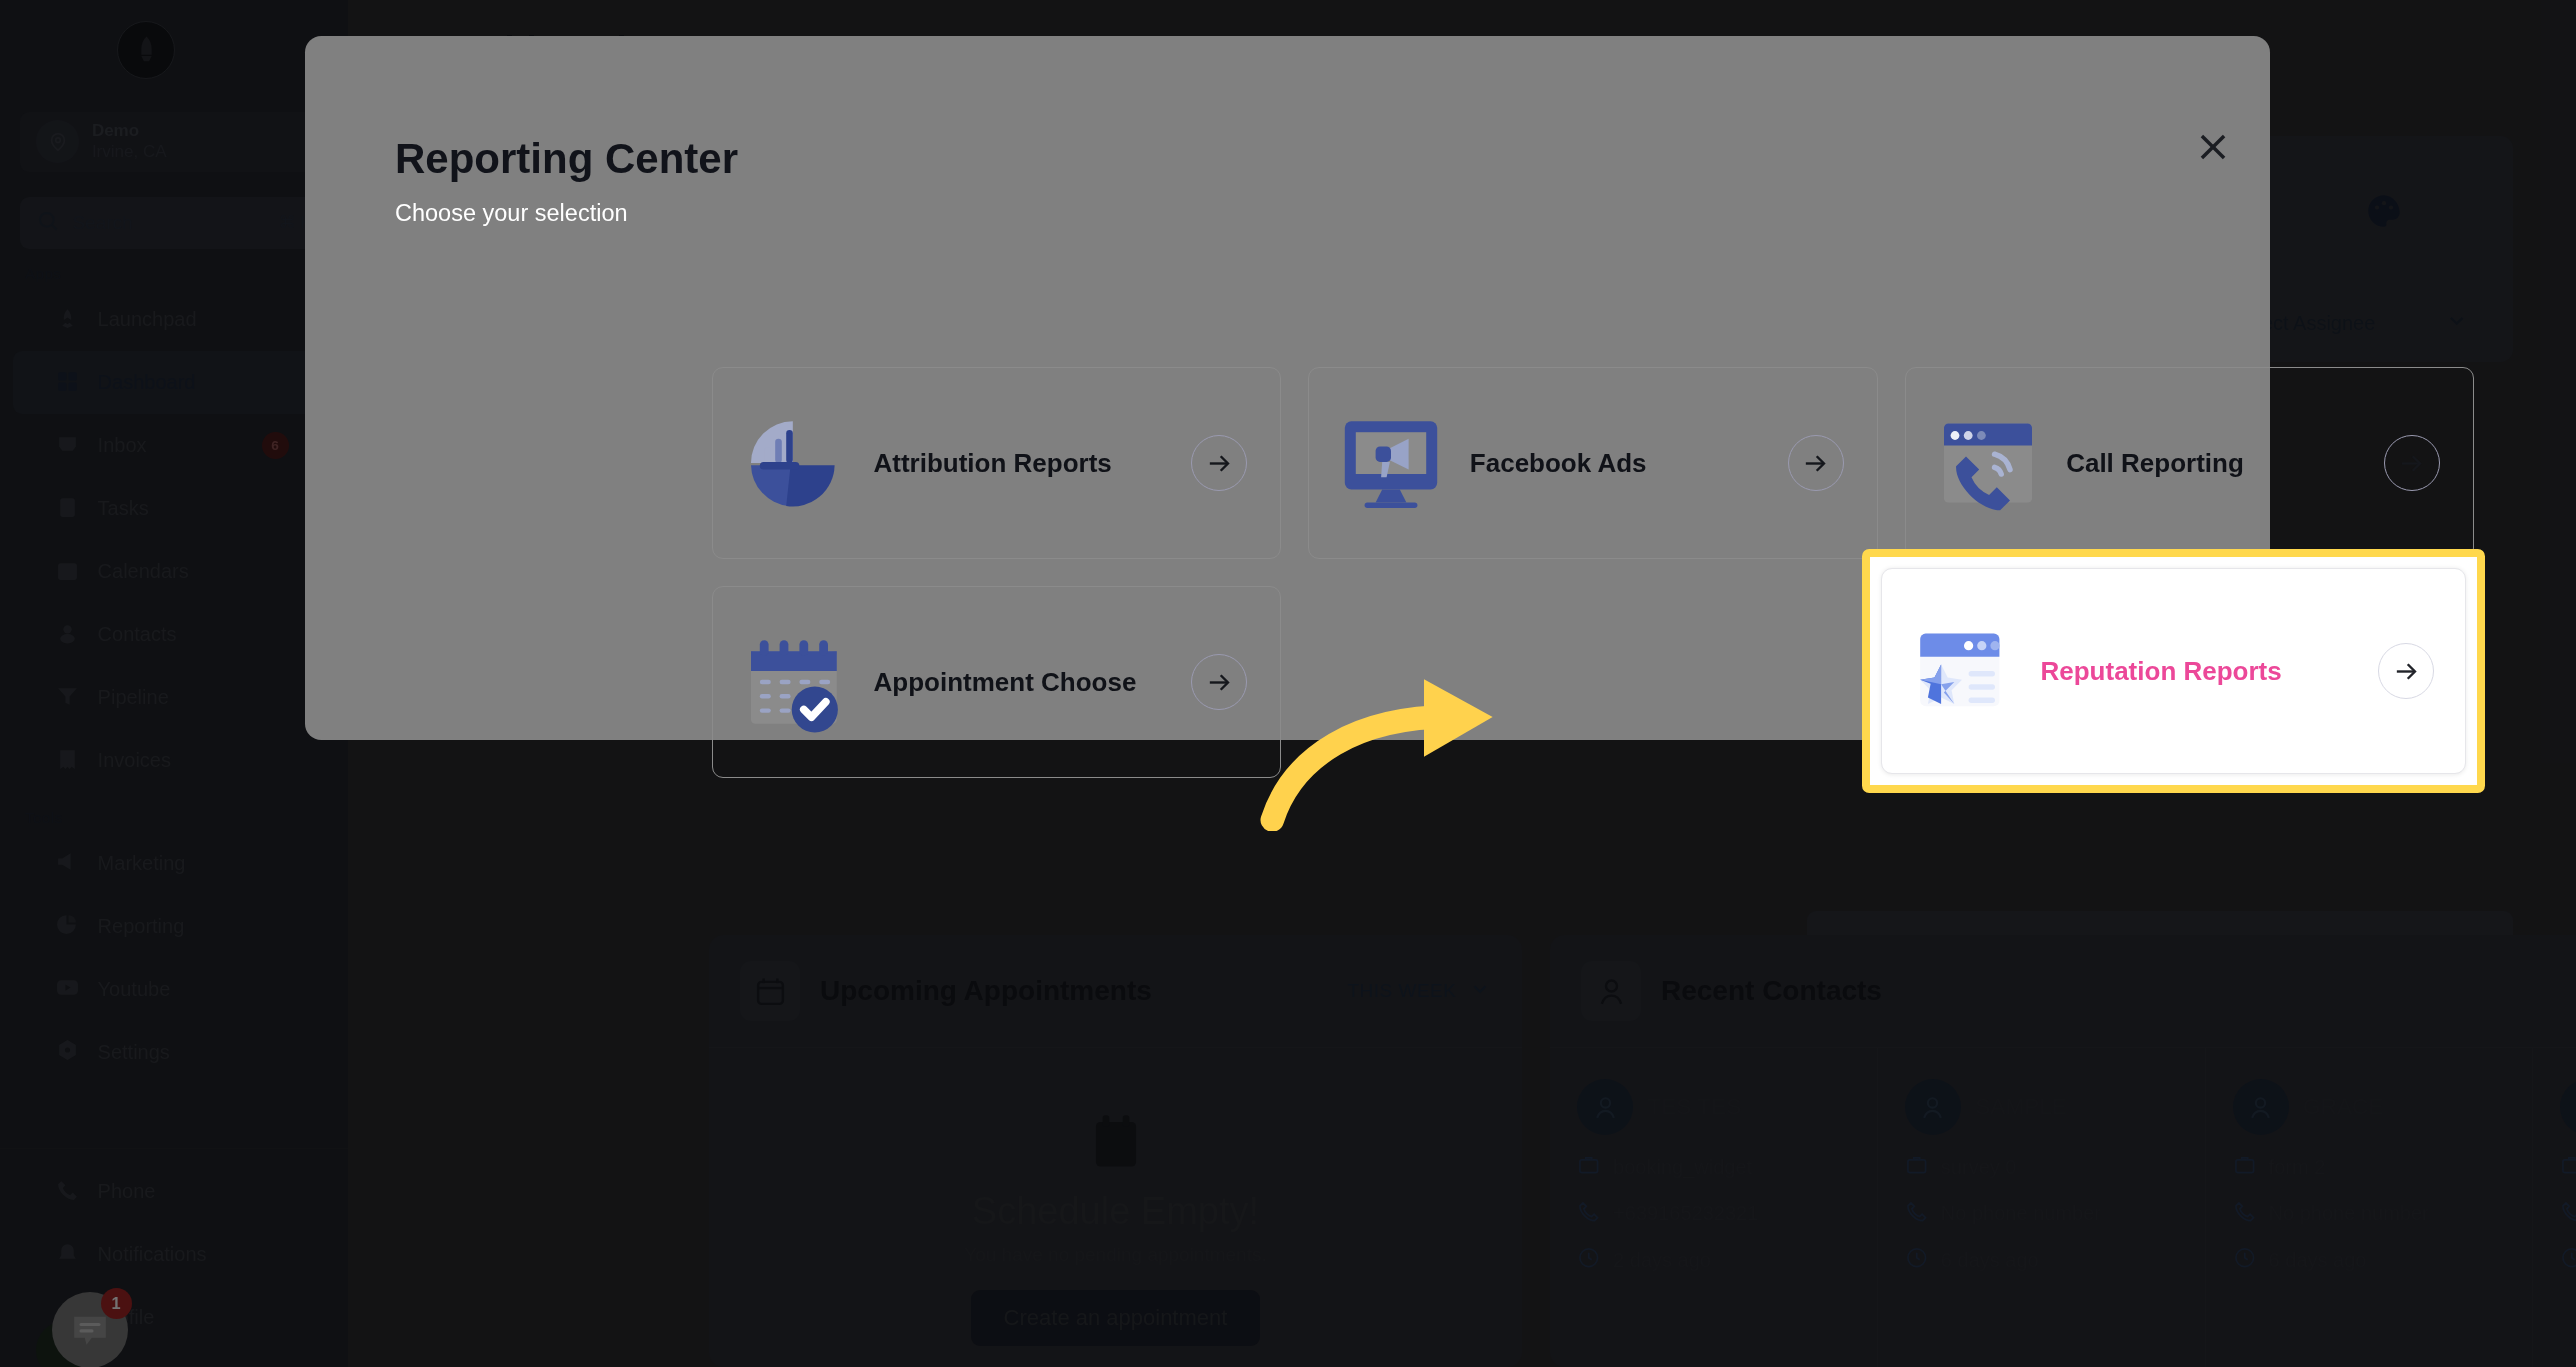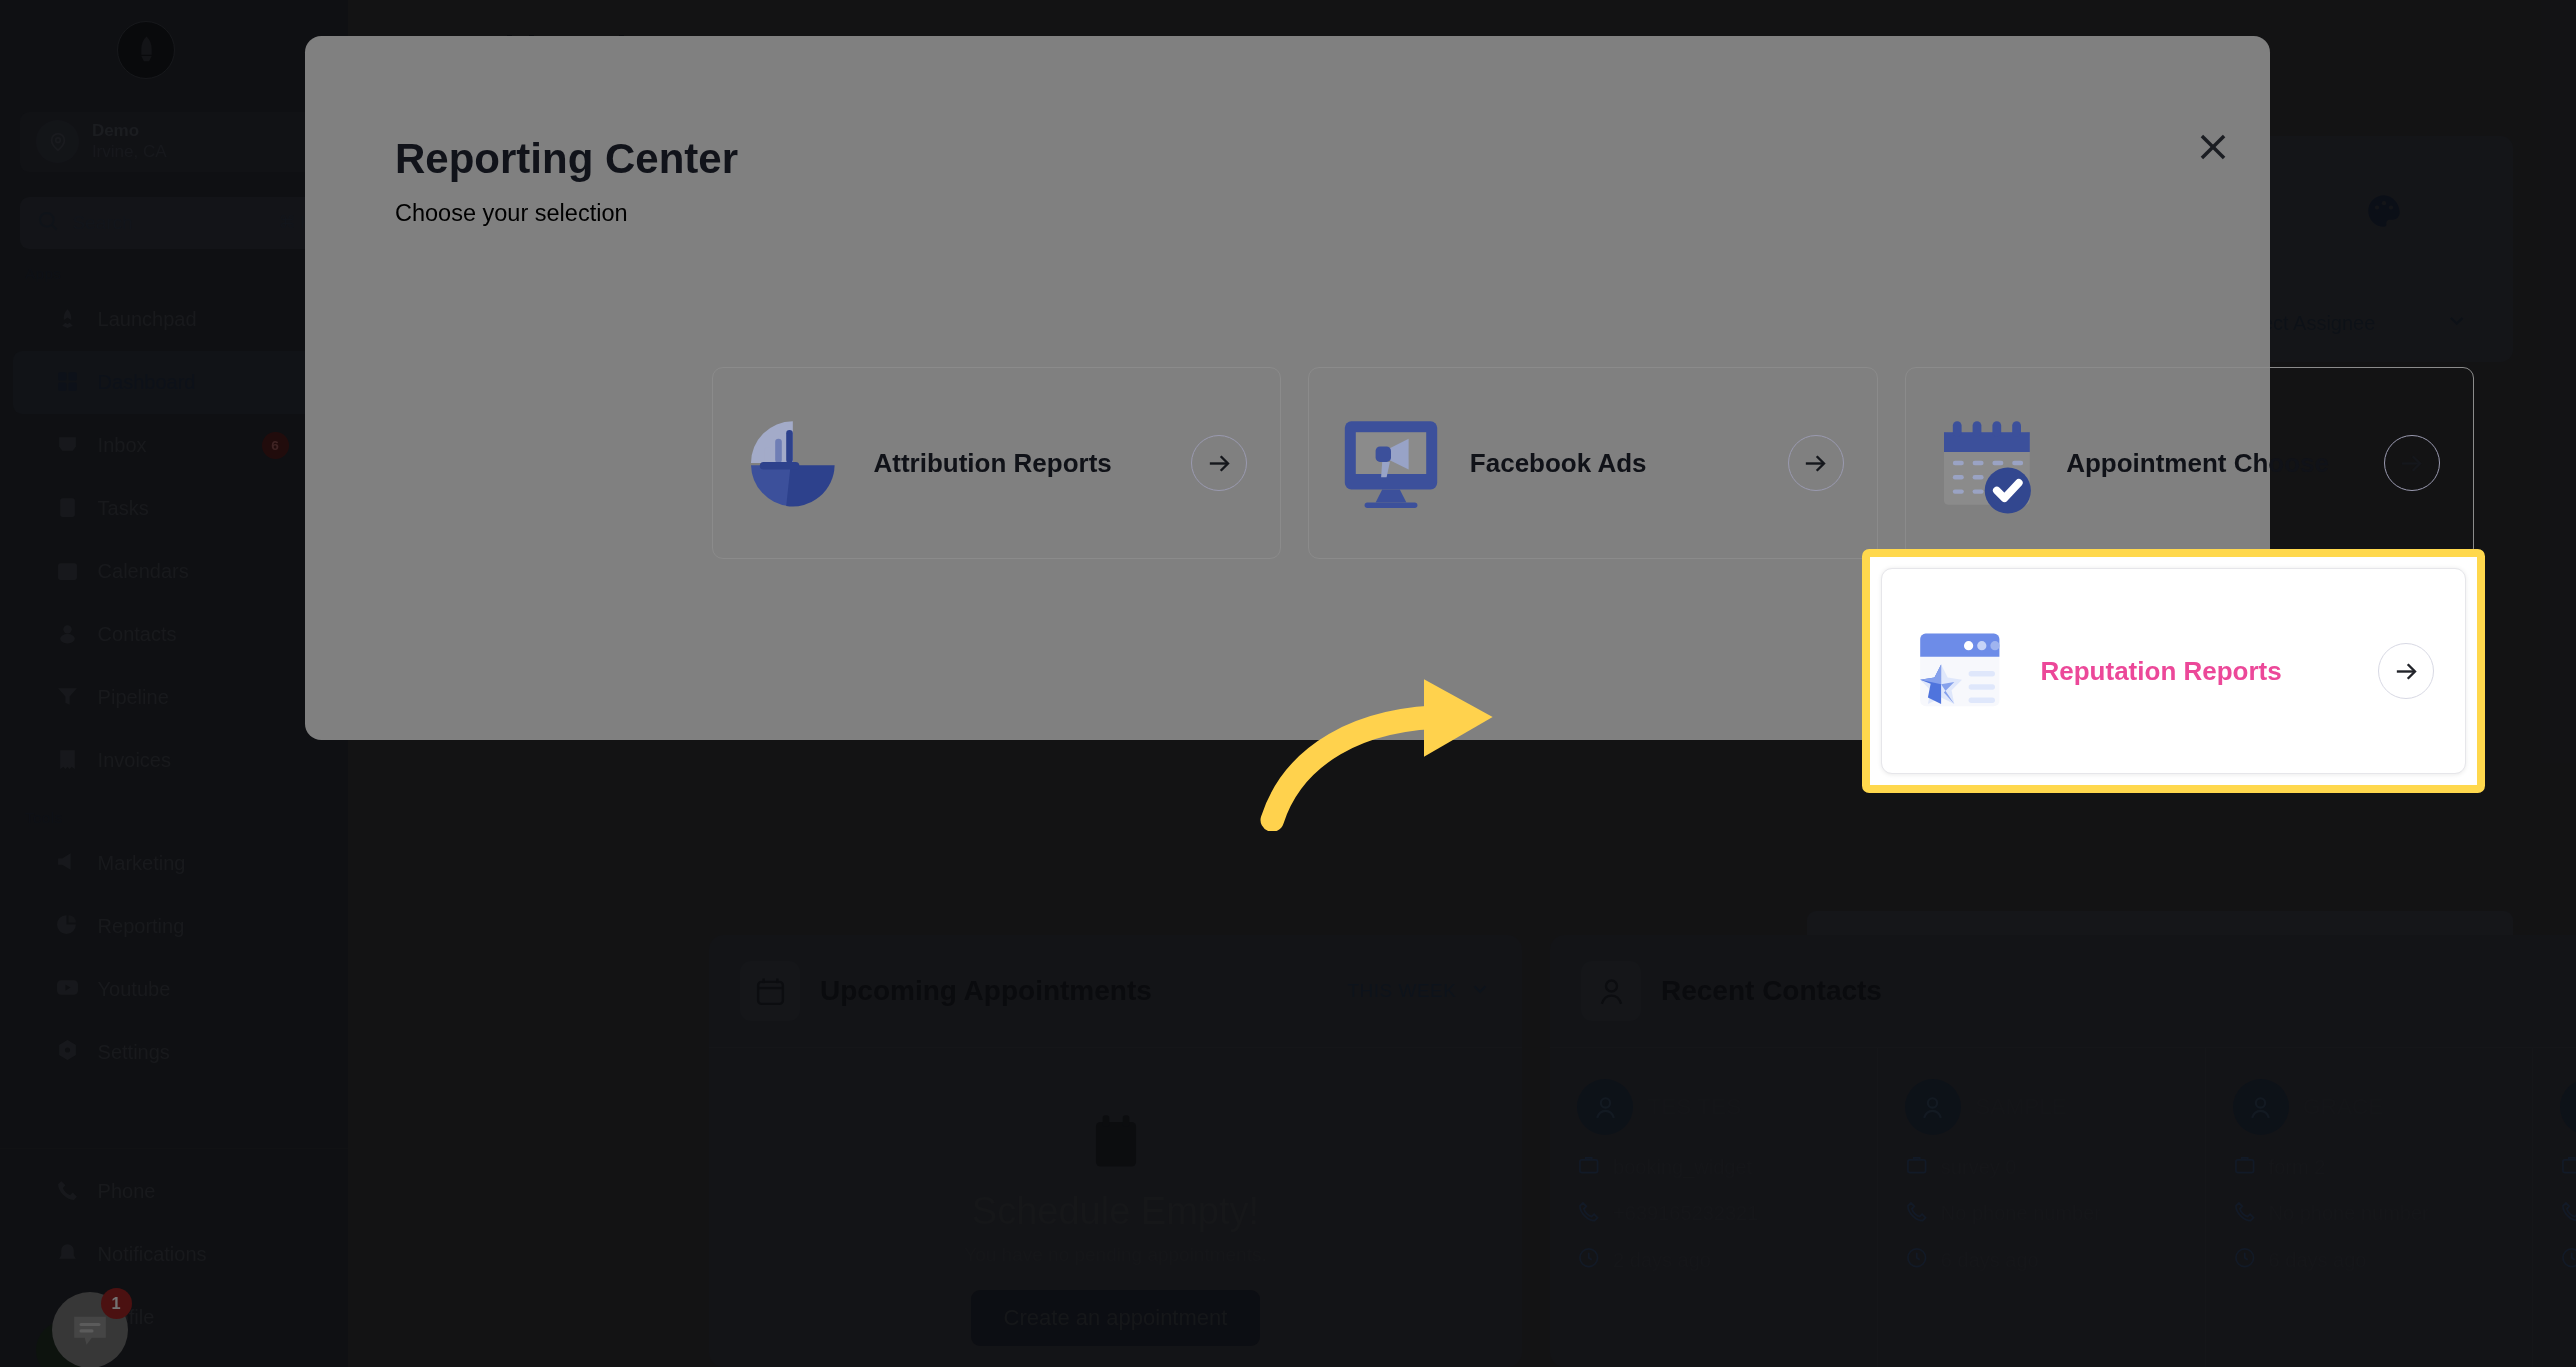--- a/index.html
+++ b/index.html
@@ -153,21 +153,21 @@
   .modal {
     position: absolute; left: 305px; top: 36px; width: 1965px; height: 704px;
     background: #808080; border-radius: 16.3px;
   }
   .modal-close {
     position: absolute; right: 34px; top: 87px; width: 47px; height: 47px;
     display: flex; align-items: center; justify-content: center;
   }
   .modal-close svg { width: 38px; height: 38px; }
   .modal-title { position: absolute; left: 90px; top: 99px; font-size: 42px; font-weight: bold; color: #11131a; }
-  .modal-sub { position: absolute; left: 90px; top: 164px; font-size: 23.5px; color: #000000; }
+  .modal-sub { position: absolute; left: 90px; top: 164px; font-size: 23.5px; color: #ffffff; }
 
   .modal-search {
     position: absolute; left: 398px; top: 246px; width: 1775px; height: 65px;
     border: 0.9px solid #8d8d8d; border-radius: 9px; background: transparent;
     display: flex; align-items: center; gap: 18px; padding: 0 22px;
   }
   .modal-search svg { width: 27px; height: 27px; flex: none; }
   .modal-search-ph { font-size: 22.6px; color: #4c4c50; }
 
   .cards-grid {
@@ -621,20 +621,41 @@
         </span>
         <span class="rc-label">Facebook Ads</span>
         <span class="rc-arrow">
           <svg viewBox="0 0 24 24" fill="none" stroke="#15171c" stroke-width="2">
               <line x1="4" y1="12" x2="19" y2="12"></line>
               <path d="M13 6l6 6-6 6"></path>
             </svg>
         </span>
       </div>
 
+      <div class="rc-card">
+        <span class="rc-icon">
+          <svg viewBox="0 0 100 100">
+            <rect x="10" y="14" width="80" height="72" rx="4" fill="#8b8b8b"></rect>
+            <path d="M10 18a4 4 0 014-4h72a4 4 0 014 4v16H10z" fill="#3c509b"></path>
+            <circle cx="20" cy="25" r="4" fill="#eef0f8"></circle>
+              <circle cx="32" cy="25" r="4" fill="#cfd4e8"></circle>
+              <circle cx="44" cy="25" r="4" fill="#7d8bb8"></circle>
+            <path d="M30 44l12 12-7 7a30 30 0 0016 16l7-7 12 12-9 9C43 93 20 70 21 53z" fill="#3c509b"></path>
+            <path d="M56 42a20 20 0 0114 14" stroke="#a9b3d2" stroke-width="5" fill="none" stroke-linecap="round"></path>
+            <path d="M56 54a9 9 0 016 6" stroke="#a9b3d2" stroke-width="5" fill="none" stroke-linecap="round"></path>
+          </svg>
+        </span>
+        <span class="rc-label">Call Reporting</span>
+        <span class="rc-arrow">
+          <svg viewBox="0 0 24 24" fill="none" stroke="#15171c" stroke-width="2">
+              <line x1="4" y1="12" x2="19" y2="12"></line>
+              <path d="M13 6l6 6-6 6"></path>
+            </svg>
+        </span>
+      </div>
 
       <div class="rc-card">
         <span class="rc-icon">
           <svg viewBox="0 0 100 100">
             <rect x="10" y="22" width="78" height="66" rx="4" fill="#8b8b8b"></rect>
             <rect x="10" y="22" width="78" height="18" fill="#3c509b"></rect>
             <rect x="18" y="12" width="8" height="14" rx="4" fill="#3c509b"></rect>
             <rect x="36" y="12" width="8" height="14" rx="4" fill="#3c509b"></rect>
             <rect x="54" y="12" width="8" height="14" rx="4" fill="#3c509b"></rect>
             <rect x="72" y="12" width="8" height="14" rx="4" fill="#3c509b"></rect>

